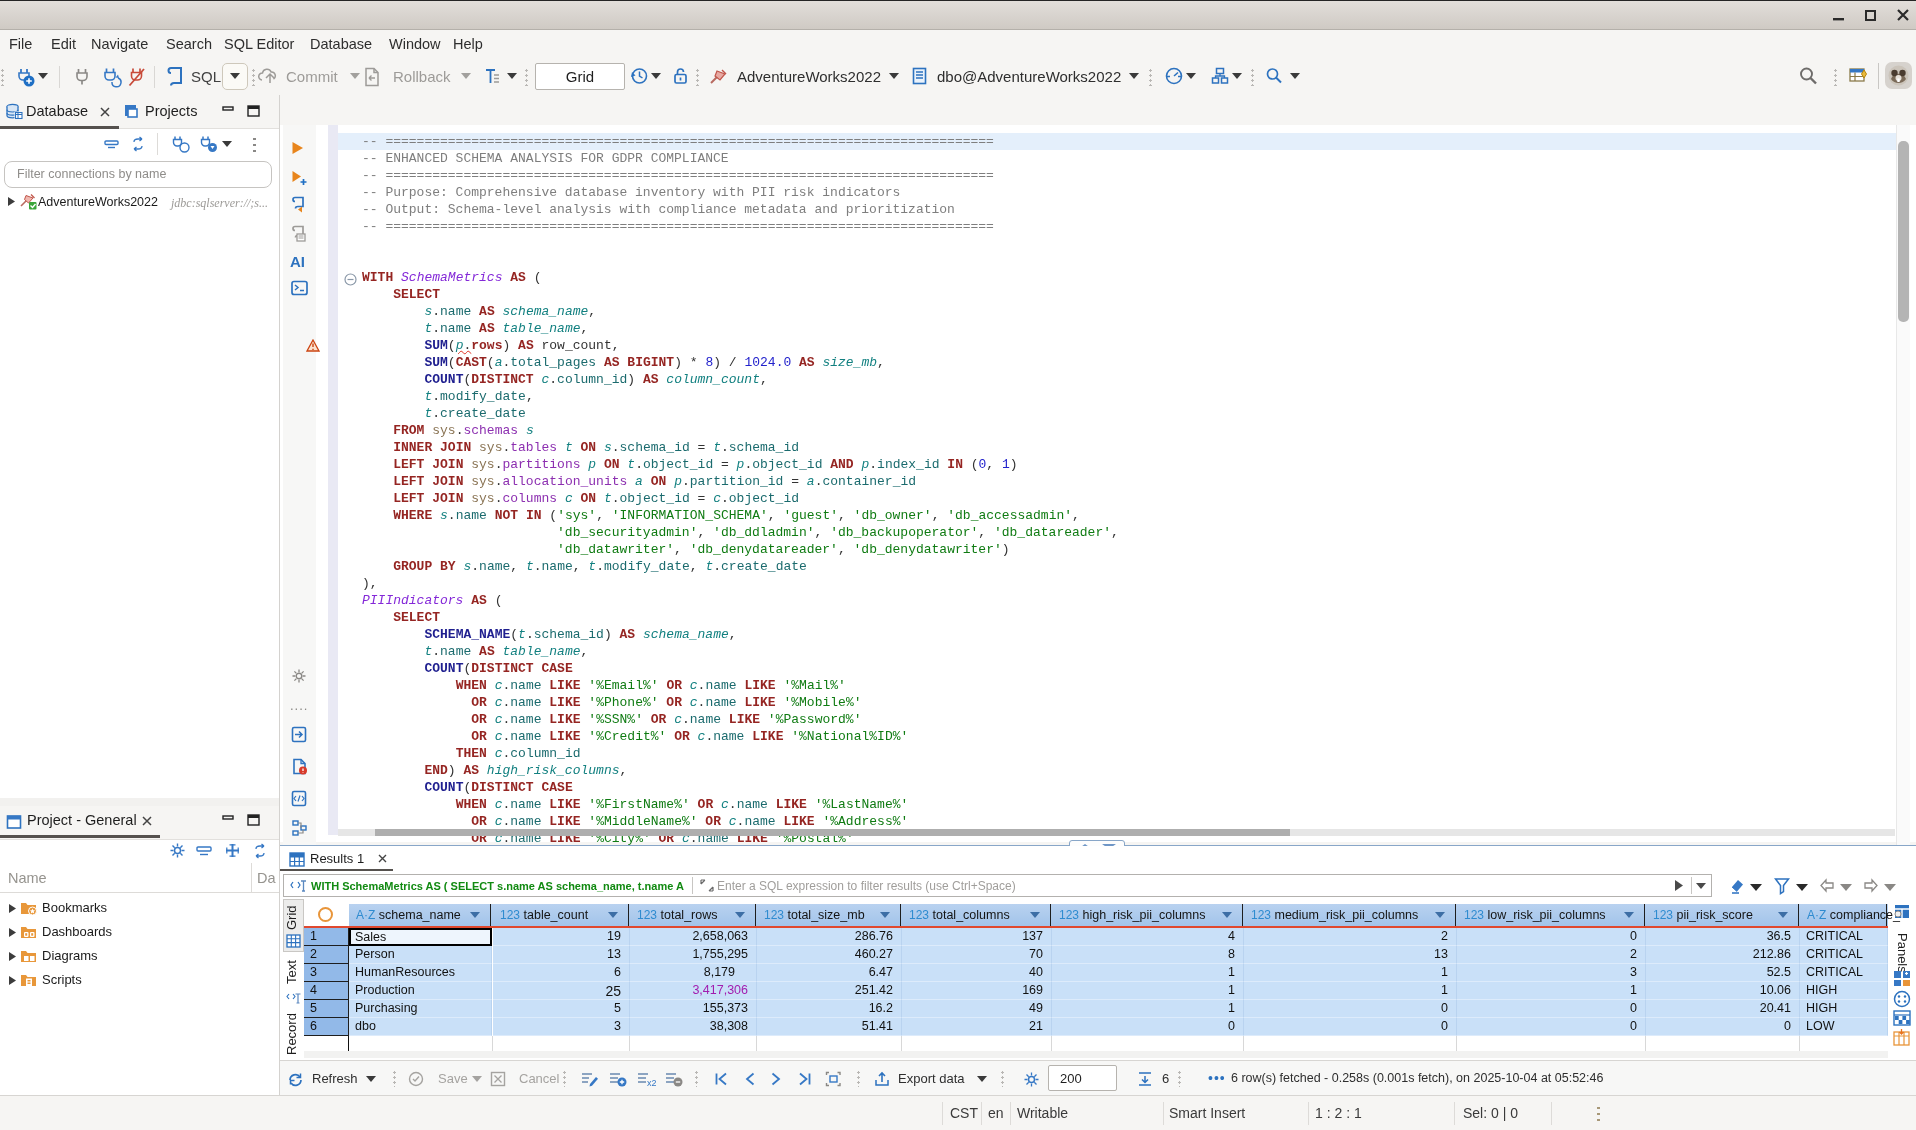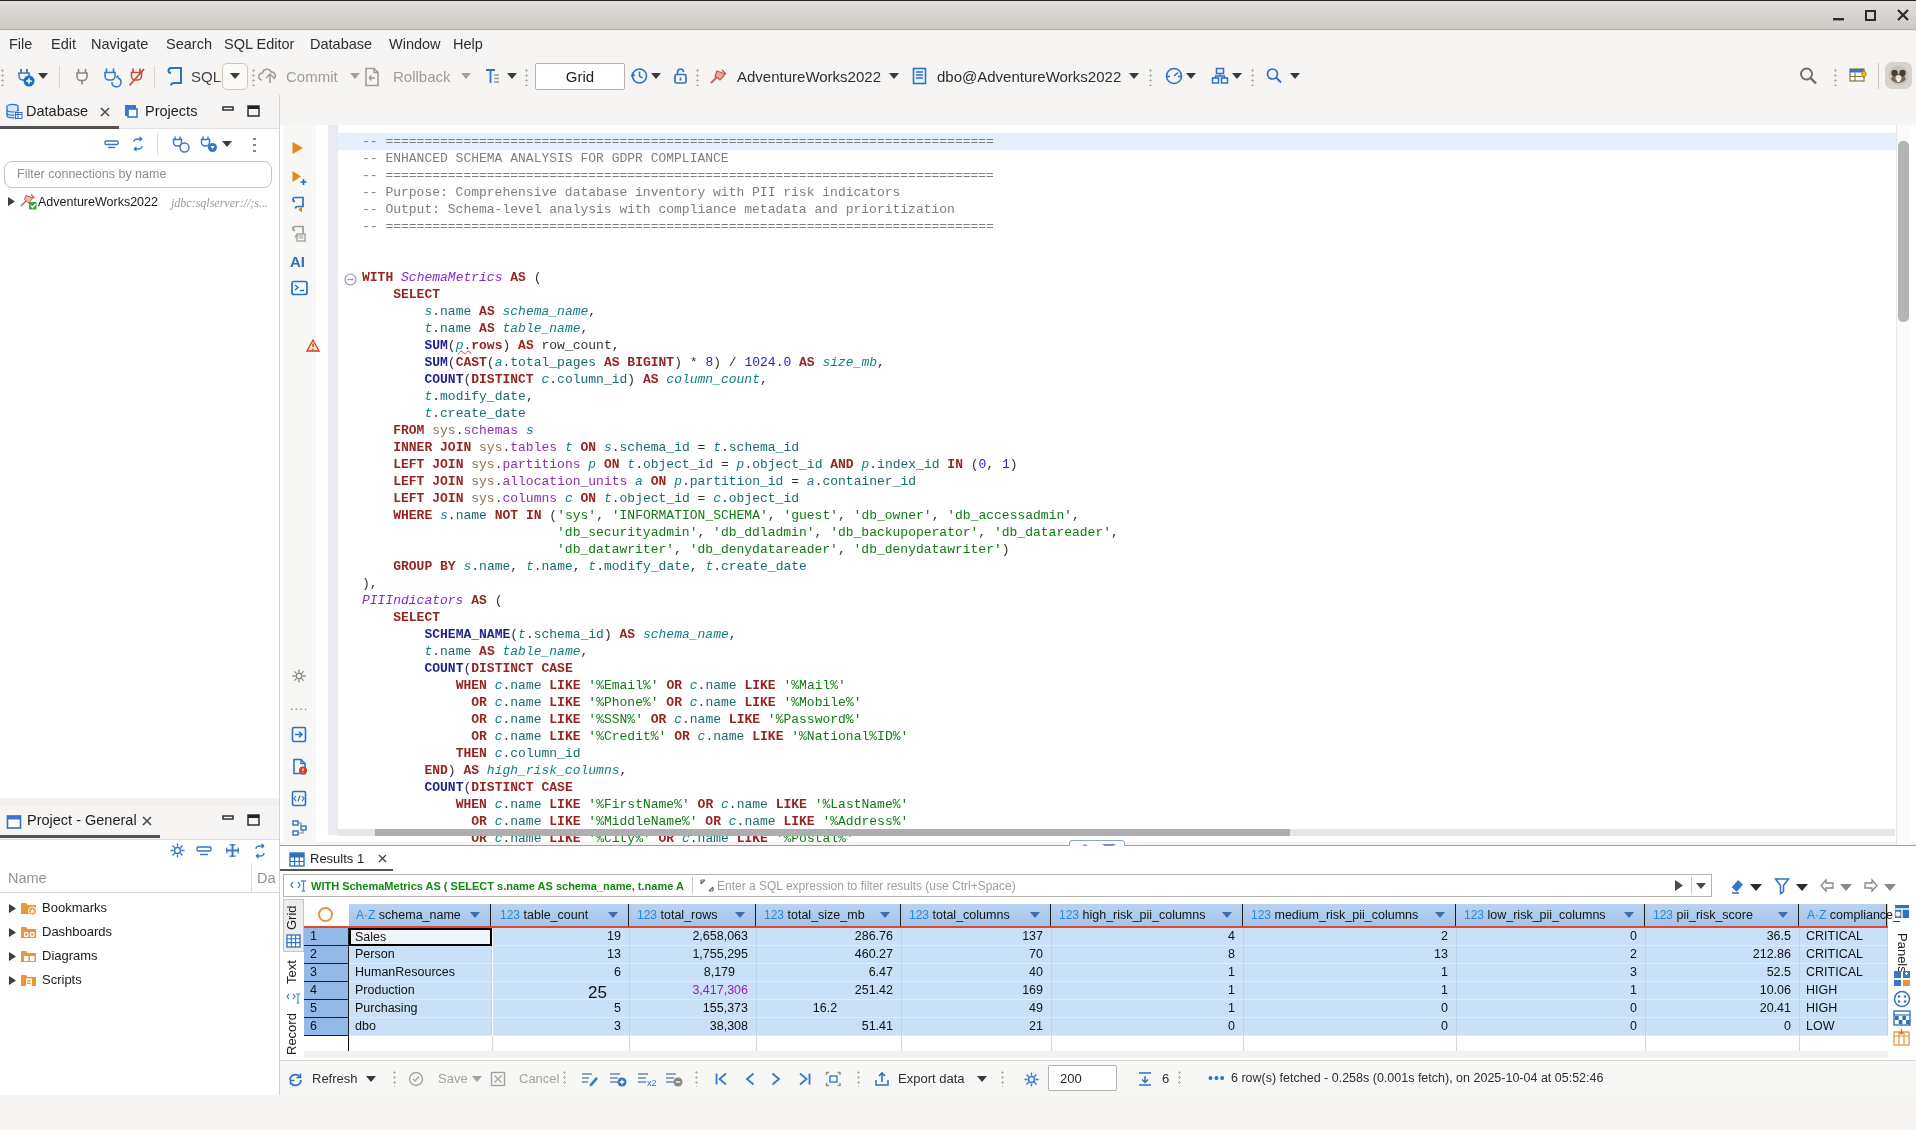--- a/index.html
+++ b/index.html
@@ -636,21 +636,21 @@
       <div class="abs" style="left:964px;top:119px;width:211px;font-size:12.5px;color:#111;text-align:right;padding-right:7px;white-space:nowrap;overflow:hidden;">1</div>
       <div class="abs" style="left:1177px;top:118px;width:189px;height:18px;background:#c9e0f8;border-bottom:1px solid #ddebfb;border-right:1px solid #b9d3f0;"></div>
       <div class="abs" style="left:1177px;top:119px;width:187px;font-size:12.5px;color:#111;text-align:right;padding-right:7px;white-space:nowrap;overflow:hidden;">3</div>
       <div class="abs" style="left:1366px;top:118px;width:154px;height:18px;background:#c9e0f8;border-bottom:1px solid #ddebfb;border-right:1px solid #b9d3f0;"></div>
       <div class="abs" style="left:1366px;top:119px;width:152px;font-size:12.5px;color:#111;text-align:right;padding-right:7px;white-space:nowrap;overflow:hidden;">52.5</div>
       <div class="abs" style="left:1520px;top:118px;width:88px;height:18px;background:#c9e0f8;border-bottom:1px solid #ddebfb;border-right:1px solid #b9d3f0;"></div>
       <div class="abs" style="left:1520px;top:119px;width:86px;font-size:12.5px;color:#111;text-align:left;padding-left:6px;white-space:nowrap;overflow:hidden;">CRITICAL</div>
       <div class="abs" style="left:69px;top:136px;width:143px;height:18px;background:#c9e0f8;border-bottom:1px solid #ddebfb;border-right:1px solid #b9d3f0;"></div>
       <div class="abs" style="left:69px;top:137px;width:141px;font-size:12.5px;color:#111;text-align:left;padding-left:6px;white-space:nowrap;overflow:hidden;">Production</div>
       <div class="abs" style="left:213px;top:136px;width:137px;height:18px;background:#c9e0f8;border-bottom:1px solid #ddebfb;border-right:1px solid #b9d3f0;"></div>
-      <div class="abs" style="left:213px;top:137px;width:135px;font-size:17px;color:#111;text-align:right;padding-right:21px;white-space:nowrap;overflow:hidden;">25</div>
+      <div class="abs" style="left:213px;top:137px;width:135px;font-size:14px;color:#111;text-align:right;padding-right:7px;white-space:nowrap;overflow:hidden;">25</div>
       <div class="abs" style="left:350px;top:136px;width:127px;height:18px;background:#c9e0f8;border-bottom:1px solid #ddebfb;border-right:1px solid #b9d3f0;"></div>
       <div class="abs" style="left:350px;top:137px;width:125px;font-size:12.5px;color:#a21caf;text-align:right;padding-right:7px;white-space:nowrap;overflow:hidden;">3,417,306</div>
       <div class="abs" style="left:477px;top:136px;width:145px;height:18px;background:#c9e0f8;border-bottom:1px solid #ddebfb;border-right:1px solid #b9d3f0;"></div>
       <div class="abs" style="left:477px;top:137px;width:143px;font-size:12.5px;color:#111;text-align:right;padding-right:7px;white-space:nowrap;overflow:hidden;">251.42</div>
       <div class="abs" style="left:622px;top:136px;width:150px;height:18px;background:#c9e0f8;border-bottom:1px solid #ddebfb;border-right:1px solid #b9d3f0;"></div>
       <div class="abs" style="left:622px;top:137px;width:148px;font-size:12.5px;color:#111;text-align:right;padding-right:7px;white-space:nowrap;overflow:hidden;">169</div>
       <div class="abs" style="left:772px;top:136px;width:192px;height:18px;background:#c9e0f8;border-bottom:1px solid #ddebfb;border-right:1px solid #b9d3f0;"></div>
       <div class="abs" style="left:772px;top:137px;width:190px;font-size:12.5px;color:#111;text-align:right;padding-right:7px;white-space:nowrap;overflow:hidden;">1</div>
       <div class="abs" style="left:964px;top:136px;width:213px;height:18px;background:#c9e0f8;border-bottom:1px solid #ddebfb;border-right:1px solid #b9d3f0;"></div>
       <div class="abs" style="left:964px;top:137px;width:211px;font-size:12.5px;color:#111;text-align:right;padding-right:7px;white-space:nowrap;overflow:hidden;">1</div>
@@ -660,21 +660,21 @@
       <div class="abs" style="left:1366px;top:137px;width:152px;font-size:12.5px;color:#111;text-align:right;padding-right:7px;white-space:nowrap;overflow:hidden;">10.06</div>
       <div class="abs" style="left:1520px;top:136px;width:88px;height:18px;background:#c9e0f8;border-bottom:1px solid #ddebfb;border-right:1px solid #b9d3f0;"></div>
       <div class="abs" style="left:1520px;top:137px;width:86px;font-size:12.5px;color:#111;text-align:left;padding-left:6px;white-space:nowrap;overflow:hidden;">HIGH</div>
       <div class="abs" style="left:69px;top:154px;width:143px;height:18px;background:#c9e0f8;border-bottom:1px solid #ddebfb;border-right:1px solid #b9d3f0;"></div>
       <div class="abs" style="left:69px;top:155px;width:141px;font-size:12.5px;color:#111;text-align:left;padding-left:6px;white-space:nowrap;overflow:hidden;">Purchasing</div>
       <div class="abs" style="left:213px;top:154px;width:137px;height:18px;background:#c9e0f8;border-bottom:1px solid #ddebfb;border-right:1px solid #b9d3f0;"></div>
       <div class="abs" style="left:213px;top:155px;width:135px;font-size:12.5px;color:#111;text-align:right;padding-right:7px;white-space:nowrap;overflow:hidden;">5</div>
       <div class="abs" style="left:350px;top:154px;width:127px;height:18px;background:#c9e0f8;border-bottom:1px solid #ddebfb;border-right:1px solid #b9d3f0;"></div>
       <div class="abs" style="left:350px;top:155px;width:125px;font-size:12.5px;color:#111;text-align:right;padding-right:7px;white-space:nowrap;overflow:hidden;">155,373</div>
       <div class="abs" style="left:477px;top:154px;width:145px;height:18px;background:#c9e0f8;border-bottom:1px solid #ddebfb;border-right:1px solid #b9d3f0;"></div>
-      <div class="abs" style="left:477px;top:155px;width:143px;font-size:12.5px;color:#111;text-align:center;padding-right:7px;white-space:nowrap;overflow:hidden;">16.2</div>
+      <div class="abs" style="left:477px;top:155px;width:143px;font-size:12.5px;color:#111;text-align:right;padding-right:7px;white-space:nowrap;overflow:hidden;">16.2</div>
       <div class="abs" style="left:622px;top:154px;width:150px;height:18px;background:#c9e0f8;border-bottom:1px solid #ddebfb;border-right:1px solid #b9d3f0;"></div>
       <div class="abs" style="left:622px;top:155px;width:148px;font-size:12.5px;color:#111;text-align:right;padding-right:7px;white-space:nowrap;overflow:hidden;">49</div>
       <div class="abs" style="left:772px;top:154px;width:192px;height:18px;background:#c9e0f8;border-bottom:1px solid #ddebfb;border-right:1px solid #b9d3f0;"></div>
       <div class="abs" style="left:772px;top:155px;width:190px;font-size:12.5px;color:#111;text-align:right;padding-right:7px;white-space:nowrap;overflow:hidden;">1</div>
       <div class="abs" style="left:964px;top:154px;width:213px;height:18px;background:#c9e0f8;border-bottom:1px solid #ddebfb;border-right:1px solid #b9d3f0;"></div>
       <div class="abs" style="left:964px;top:155px;width:211px;font-size:12.5px;color:#111;text-align:right;padding-right:7px;white-space:nowrap;overflow:hidden;">0</div>
       <div class="abs" style="left:1177px;top:154px;width:189px;height:18px;background:#c9e0f8;border-bottom:1px solid #ddebfb;border-right:1px solid #b9d3f0;"></div>
       <div class="abs" style="left:1177px;top:155px;width:187px;font-size:12.5px;color:#111;text-align:right;padding-right:7px;white-space:nowrap;overflow:hidden;">0</div>
       <div class="abs" style="left:1366px;top:154px;width:154px;height:18px;background:#c9e0f8;border-bottom:1px solid #ddebfb;border-right:1px solid #b9d3f0;"></div>
       <div class="abs" style="left:1366px;top:155px;width:152px;font-size:12.5px;color:#111;text-align:right;padding-right:7px;white-space:nowrap;overflow:hidden;">20.41</div>
@@ -822,14 +822,30 @@
       <svg class="abs" style="left:857px;top:10px" width="16" height="16" viewBox="0 0 16 16">
         <path d="M2 2 h12 M8 5 v6 M5 8.5 l3 3 3-3" fill="none" stroke="#2d72bf" stroke-width="1.5"></path>
         <path d="M2 14 h12" stroke="#2d72bf" stroke-width="1.5"></path>
       </svg>
       <div class="abs" style="left:882px;top:10px;font-size:13px;color:#2e2e2e;">6</div>
       <div class="abs" style="left:898px;top:9px;width:3px;height:17px;background-image:radial-gradient(circle,#b9b7b4 1.1px,transparent 1.3px);background-size:3px 5px;"></div>
       <div class="abs" style="left:928px;top:9px;font-size:14px;color:#2d72bf;letter-spacing:1px;">•••</div>
       <div class="abs" style="left:951px;top:10px;font-size:12.5px;color:#2e2e2e;">6 row(s) fetched - 0.258s (0.001s fetch), on 2025-10-04 at 05:52:46</div>
     </div>
 
-
+<div id="statusbar" class="abs">
+  <span style="left:950px">CST</span>
+  <span style="left:988px">en</span>
+  <span style="left:1017px">Writable</span>
+  <span style="left:1169px">Smart Insert</span>
+  <span style="left:1315px">1 : 2 : 1</span>
+  <span style="left:1463px">Sel: 0 | 0</span>
+  <div class="ssep" style="left:942px"></div>
+  <div class="ssep" style="left:981px"></div>
+  <div class="ssep" style="left:1010px"></div>
+  <div class="ssep" style="left:1163px"></div>
+  <div class="ssep" style="left:1308px"></div>
+  <div class="ssep" style="left:1454px"></div>
+  <div class="ssep" style="left:1551px"></div>
+  <div style="position:absolute; left:1597px; top:9px; width:3px; height:17px; background-image:radial-gradient(circle,#a89878 1.2px,transparent 1.4px); background-size:3px 6px;"></div>
 </div>
 
+</div>
+
 </body></html>

